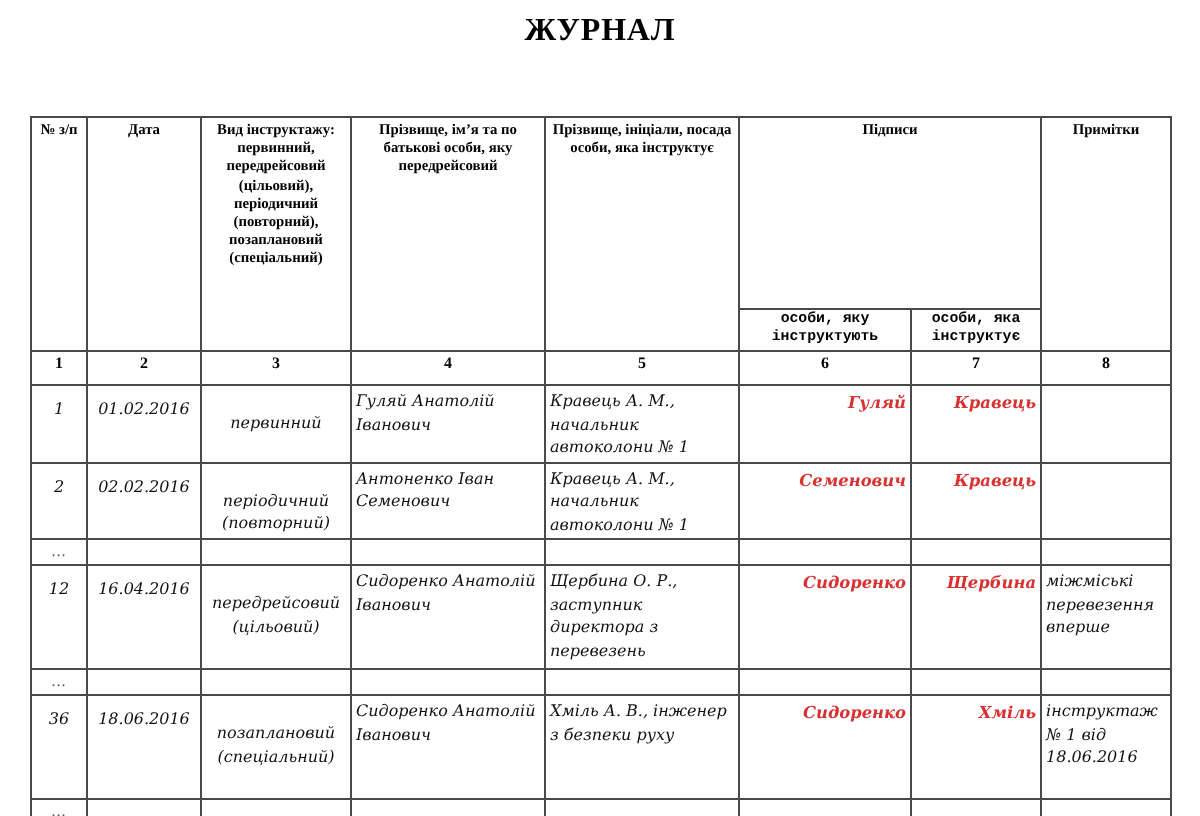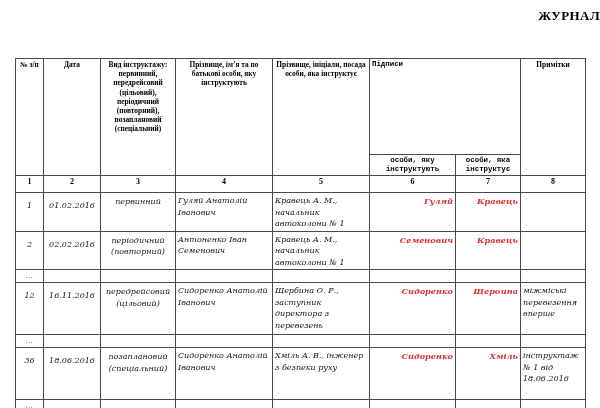--- a/index.html
+++ b/index.html
@@ -15,25 +15,24 @@
     overflow: hidden;
     position: relative;
   }
 
   
   .title-block {
     text-align: center;
     padding-top: 9px;
   }
   .title-line-1 {
-    font-size: 13px;
+    font-size: 16px;
     font-weight: bold;
     letter-spacing: 0.4px;
     line-height: 14px;
-    text-align: right;
   }
   .title-line-2 {
     font-size: 11.5px;
     font-weight: bold;
     line-height: 15px;
   }
 
   
   .table-wrap {
     position: absolute;
@@ -77,23 +76,23 @@
     font-weight: bold;
     text-align: center;
     vertical-align: middle;
     line-height: 9.2px;
     padding: 2px 2px;
     font-family: Liberation Mono, monospace;
   }
   .hdr-group {
     font-size: 7.4px;
     font-weight: bold;
+    text-align: center;
     vertical-align: middle;
     padding: 3px 2px;
-    font-family: Liberation Mono, monospace;
   }
   .row-head { height: 96px; }
 
   
   .numrow td {
     font-size: 8px;
     font-weight: bold;
     text-align: center;
     vertical-align: middle;
     height: 14px;
@@ -112,21 +111,21 @@
     text-align: center;
     vertical-align: middle;
   }
   td.cell-date {
     text-align: center;
     vertical-align: middle;
   }
   td.cell-type {
     text-align: center;
   }
-  td.cell-type .hand { display: block; padding-top: 2px; }
+  td.cell-type .hand { display: block; padding-top: 12px; }
   td.cell-name,
   td.cell-instructor,
   td.cell-note {
     text-align: left;
   }
   td.cell-name .hand,
   td.cell-instructor .hand,
   td.cell-note .hand { display: block; padding-top: 1px; }
 
   .sign {
@@ -176,21 +175,21 @@
         <col class="c6">
         <col class="c7">
         <col class="c8">
     </colgroup>
     <tbody>
 
       <tr class="row-head">
         <td class="hdr" rowspan="2">№ з/п</td>
         <td class="hdr" rowspan="2">Дата</td>
         <td class="hdr" rowspan="2">Вид інструктажу: первинний, передрейсовий (цільовий), періодичний (повторний), позаплановий (спеціальний)</td>
-        <td class="hdr" rowspan="2">Прізвище, ім’я та по батькові особи, яку інструктують</td>
+        <td class="hdr" rowspan="2">Прізвище, ім’я та по батькові особи, яку передрейсовий</td>
         <td class="hdr" rowspan="2">Прізвище, ініціали, посада особи, яка інструктує</td>
         <td class="hdr-group" colspan="2">Підписи</td>
         <td class="hdr" rowspan="2">Примітки</td>
       </tr>
       <tr>
         <td class="hdr-sub">особи, яку інструктують</td>
         <td class="hdr-sub">особи, яка інструктує</td>
       </tr>
 
       <tr class="numrow">
@@ -258,21 +257,21 @@
         <td></td>
         <td></td>
         <td></td>
         <td></td>
         <td></td>
         <td></td>
       </tr>
 
       <tr class="r12">
         <td class="cell-no"><span class="hand">12</span></td>
-        <td class="cell-date"><span class="hand">16.11.2016</span></td>
+        <td class="cell-date"><span class="hand">16.04.2016</span></td>
         <td class="cell-type">
             <span class="hand">передрейсовий (цільовий)</span>
           </td>
         <td class="cell-name">
             <span class="hand">Сидоренко Анатолій Іванович</span>
           </td>
         <td class="cell-instructor">
             <span class="hand">Щербина О. Р., заступник директора з перевезень</span>
           </td>
         <td class="cell-sign">

